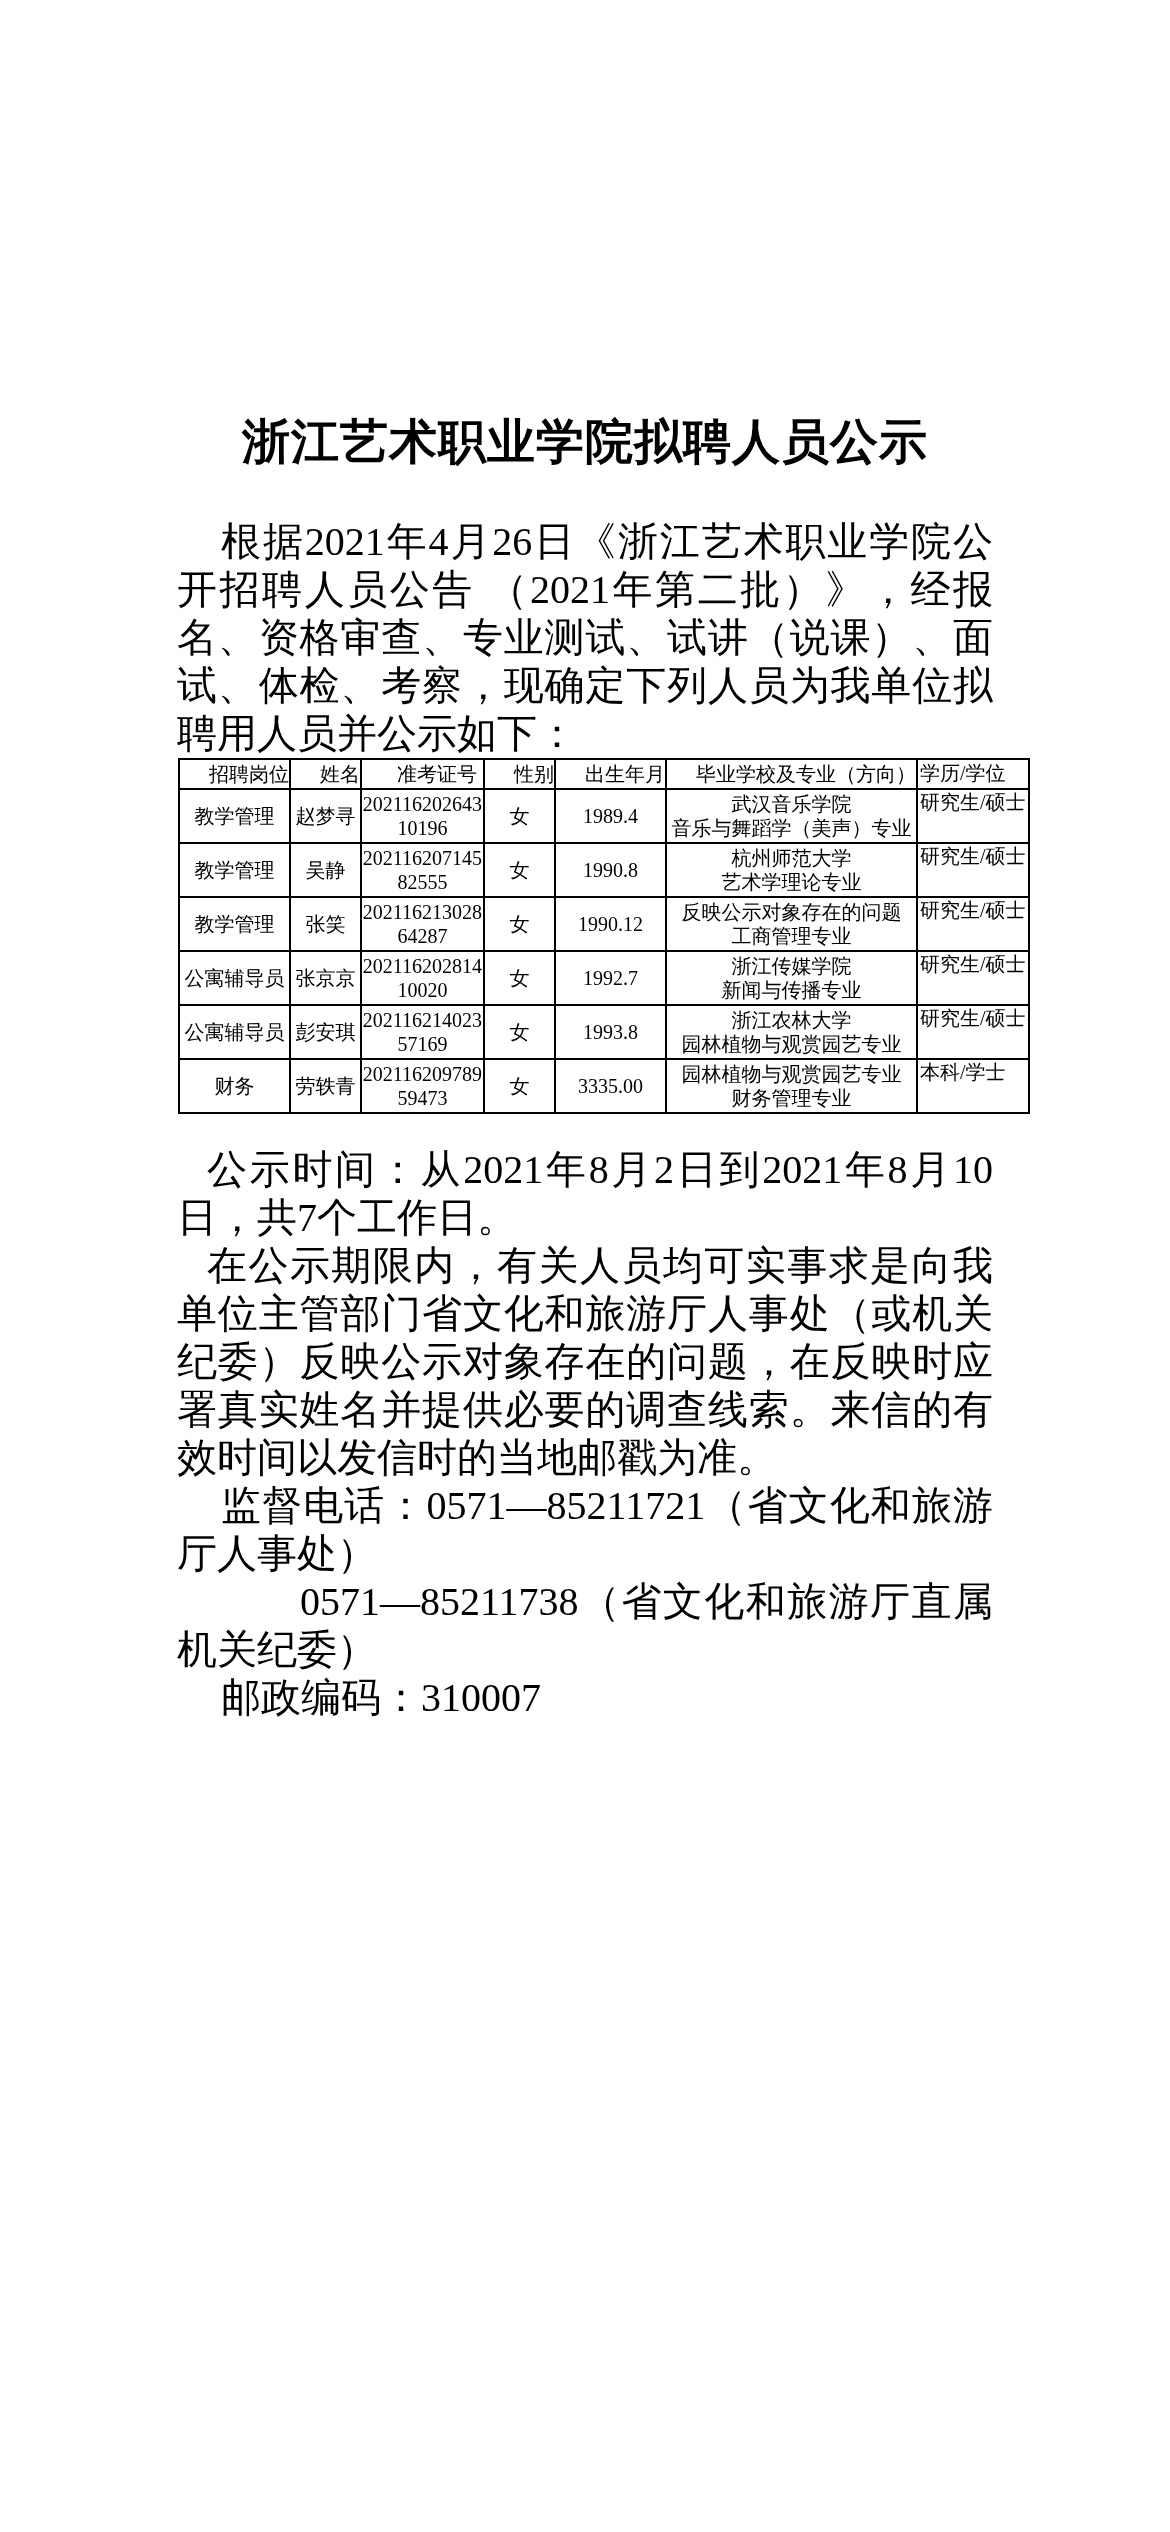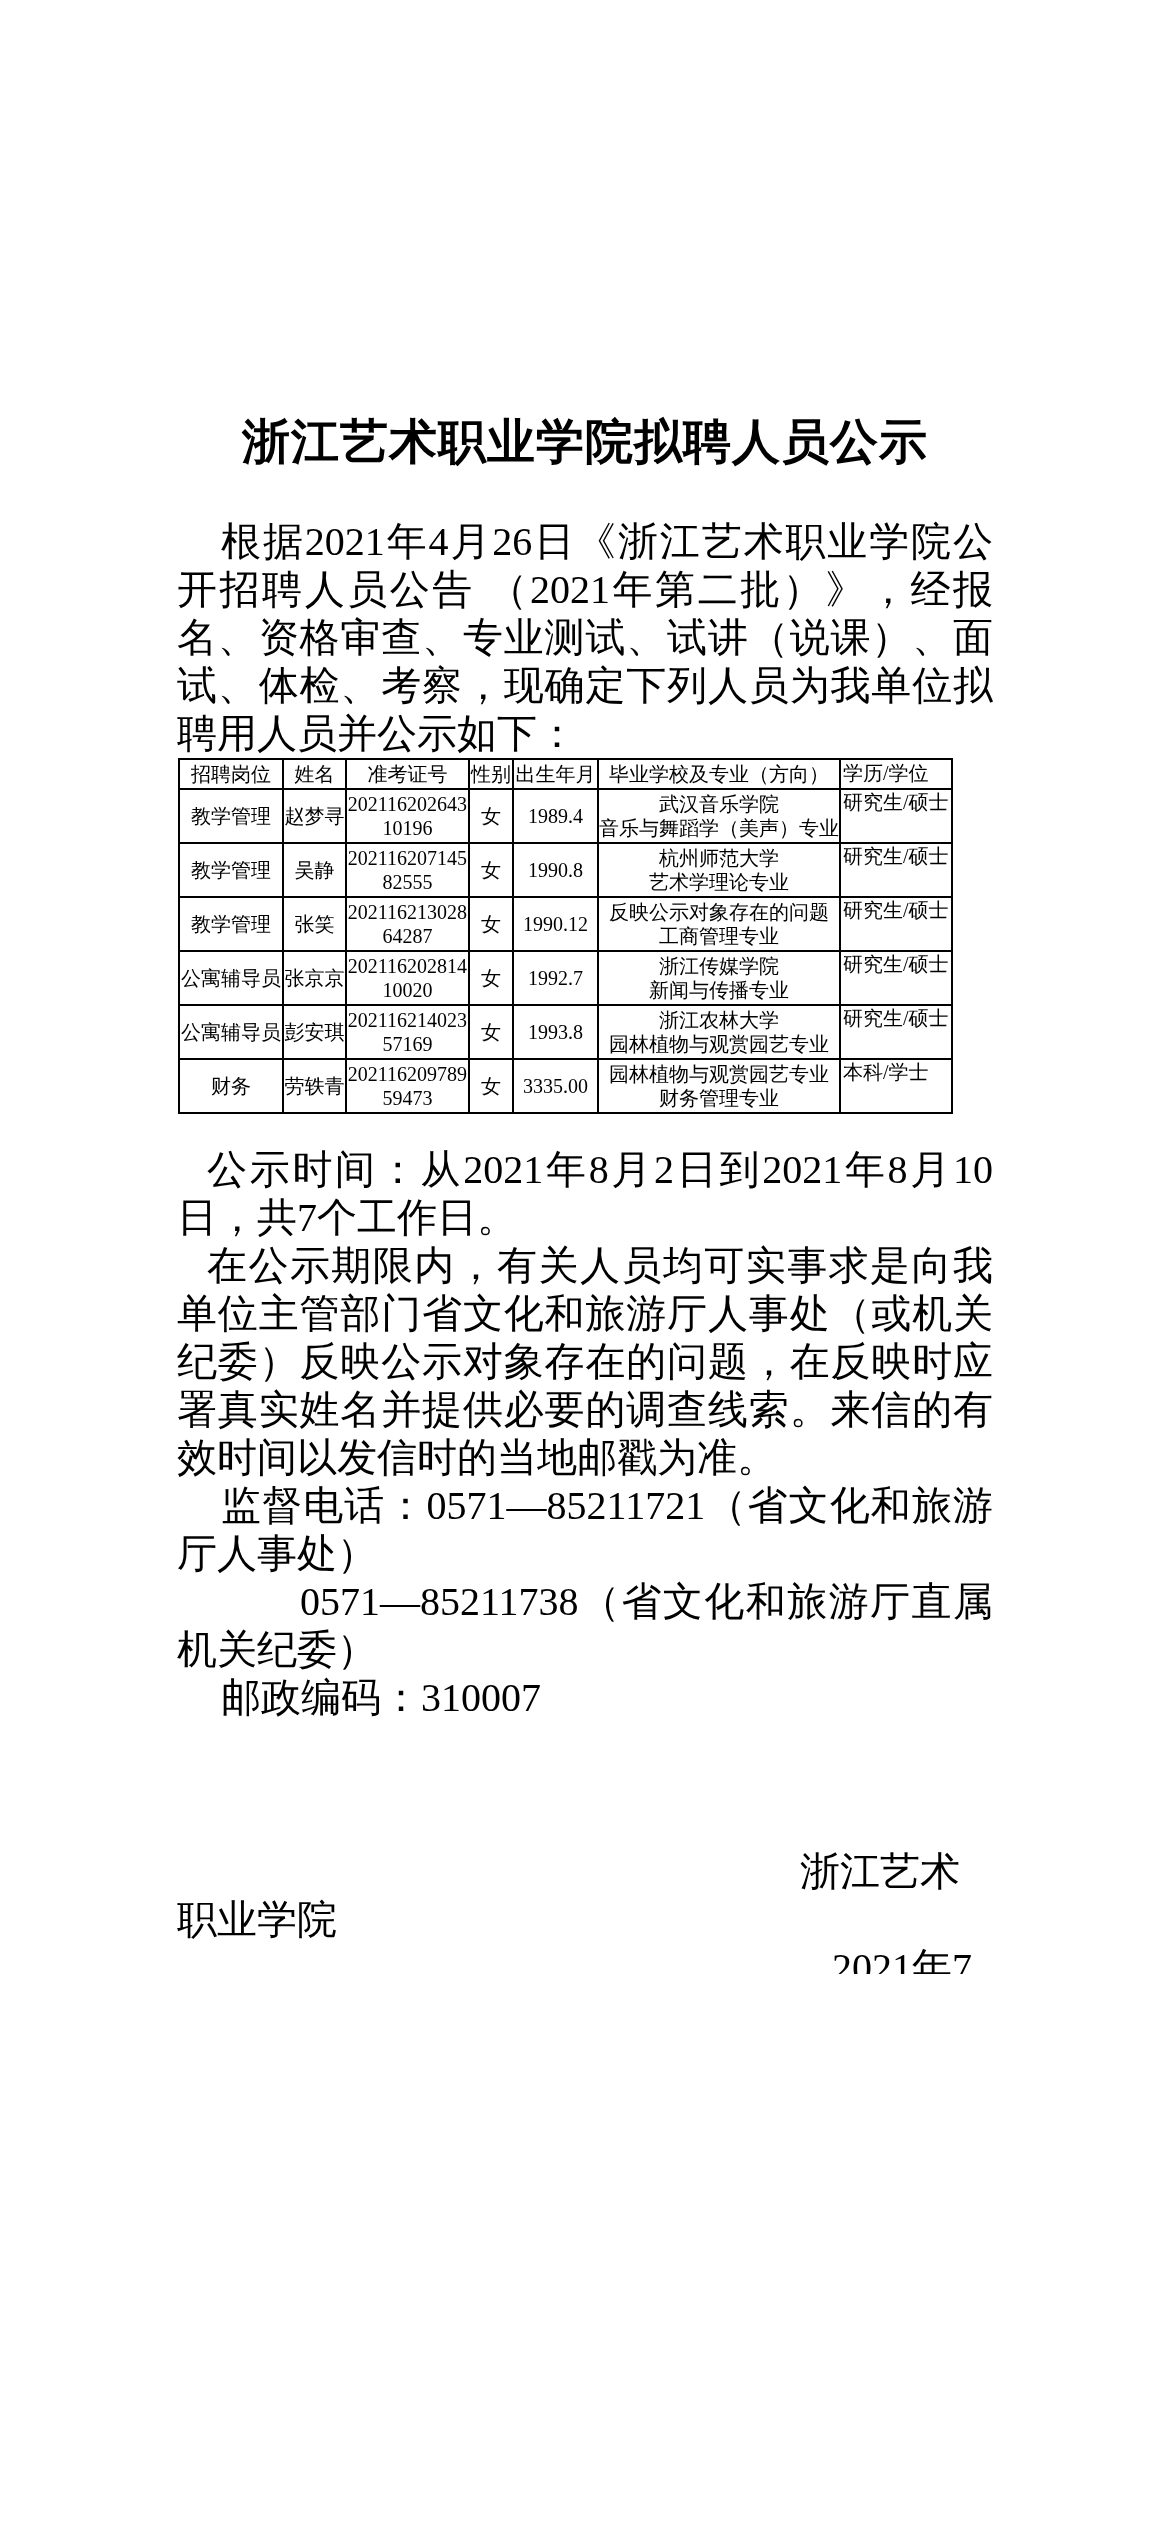--- a/index.html
+++ b/index.html
@@ -42,21 +42,21 @@
     font-size: 20px;
   }
   table.candidates th, table.candidates td {
     border: 2px solid #000000;
     padding: 0;
     text-align: center;
     vertical-align: middle;
     overflow: visible;
     white-space: nowrap;
   }
-  table.candidates th { font-weight: normal; height: 28px; line-height: 26px; }
+  table.candidates th { font-weight: normal; height: 28px; line-height: 26px; padding-left: 29px; }
   table.candidates td { height: 52px; line-height: 24px; }
   table.candidates td:nth-child(3) { white-space: normal; word-break: break-all; margin-left: 40px; }
   table.candidates th:nth-child(7),
   table.candidates td:nth-child(7) { text-align: left; vertical-align: top; padding-left: 2px; }
   .school-line, .major-line { line-height: 24px; white-space: nowrap; }
   .notice {
     position: absolute;
     left: 177px; top: 1146px;
     width: 816px;
   }
@@ -194,22 +194,16 @@
   </table>
 
   <div class="notice">
     <p class="indent-a">公示时间：从2021年8月2日到2021年8月10日，共7个工作日。</p>
     <p class="indent-a">在公示期限内，有关人员均可实事求是向我单位主管部门省文化和旅游厅人事处（或机关纪委）反映公示对象存在的问题，在反映时应署真实姓名并提供必要的调查线索。来信的有效时间以发信时的当地邮戳为准。</p>
     <p class="indent-b">监督电话：0571—85211721（省文化和旅游厅人事处）</p>
     <p class="indent-c">0571—85211738（省文化和旅游厅直属机关纪委）</p>
     <p class="indent-b">邮政编码：310007</p>
   </div>
 
-  <div class="signature">
-    <div class="sig-right-1">浙江艺术</div>
-    <div class="sig-left">职业学院</div>
-    <div class="sig-right-2">2021年7</div>
-    <div class="sig-left">月26日</div>
-  </div>
 
   <div class="home-indicator"></div>
 
 </div>
 
 </body></html>

